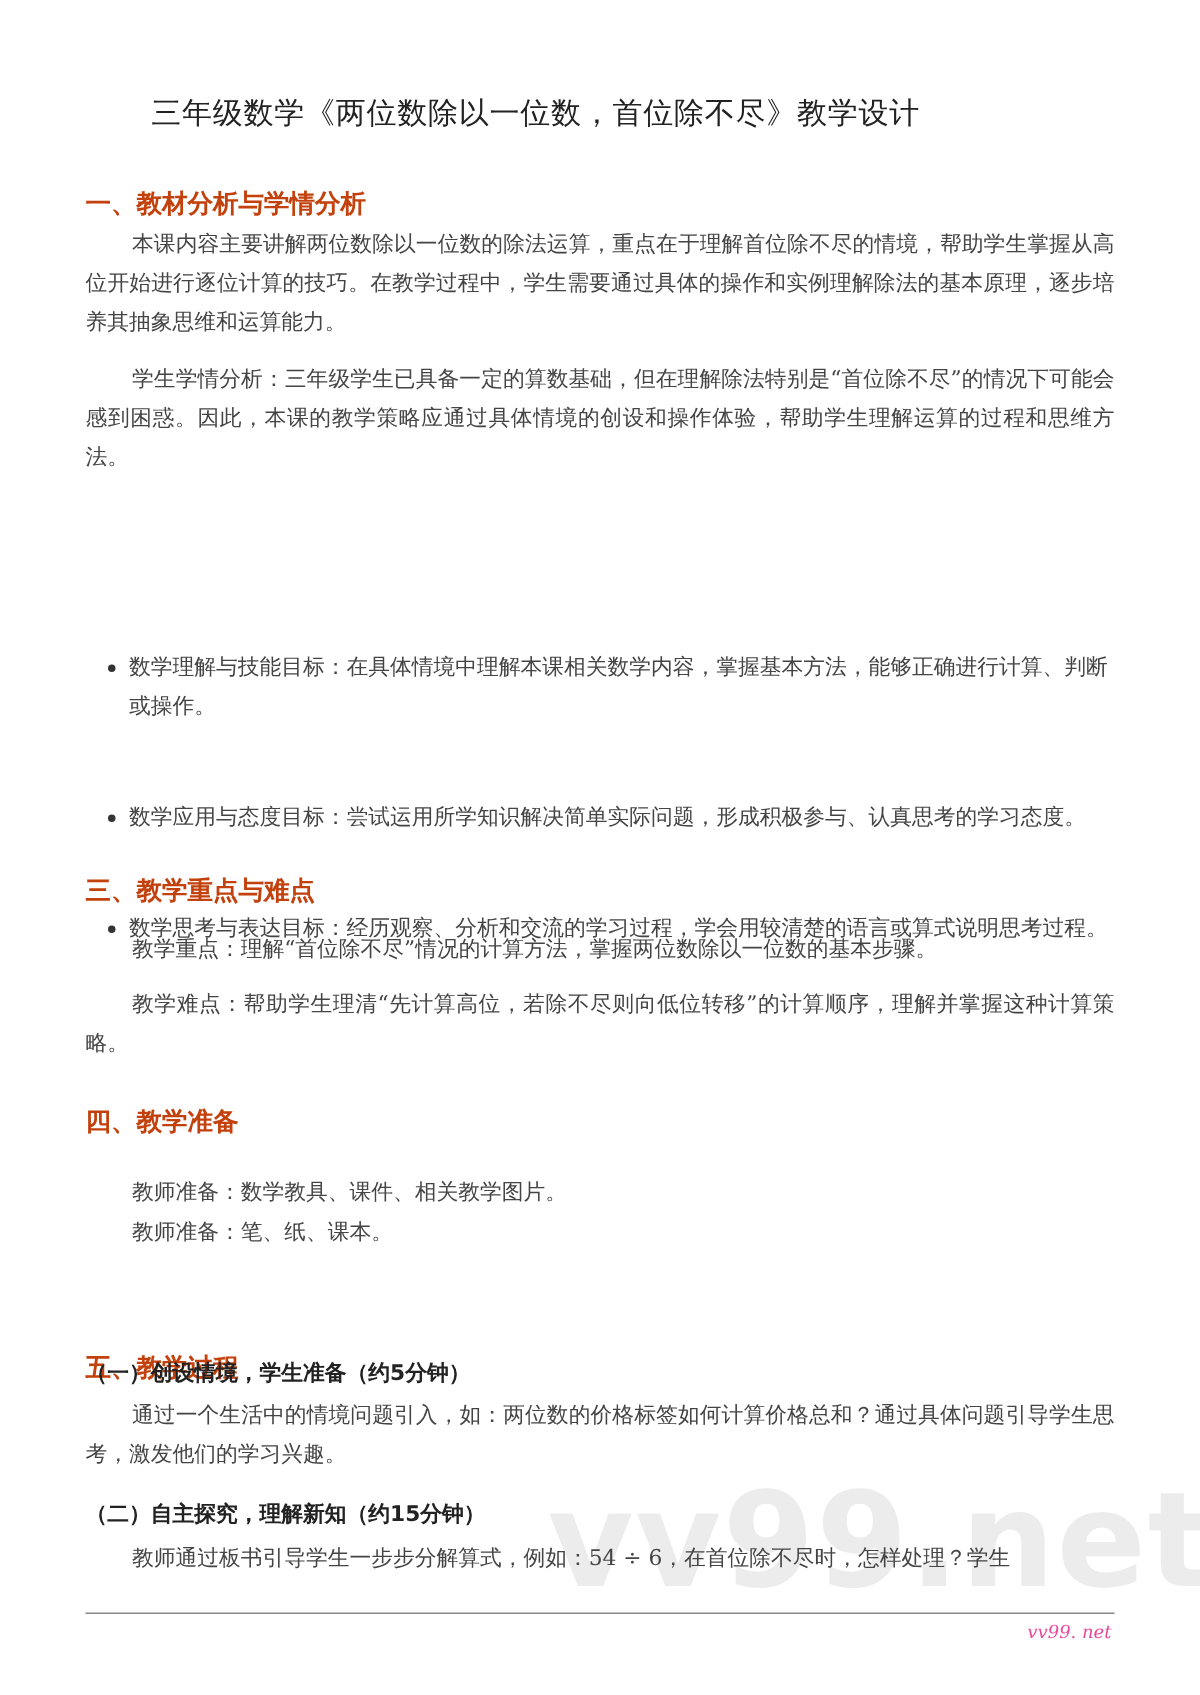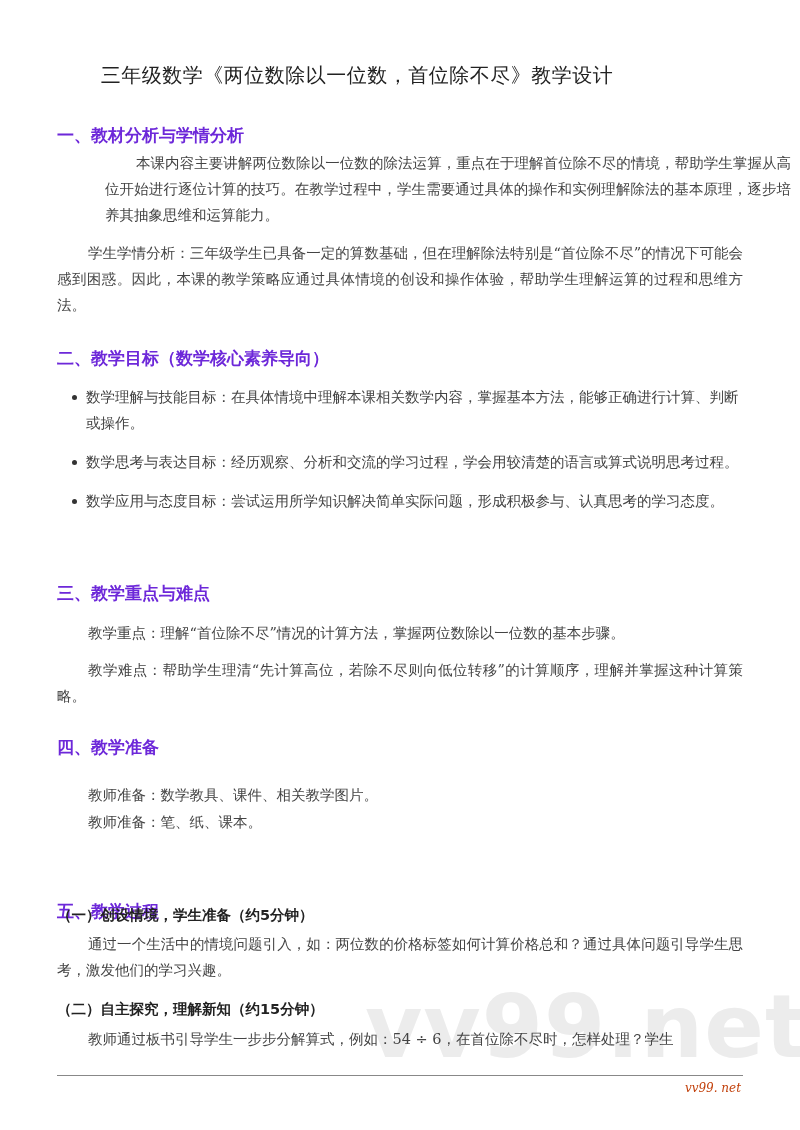--- a/index.html
+++ b/index.html
@@ -10,82 +10,82 @@
   }
   .page { position: absolute; left: 0; top: 0; width: 800px; height: 1130px; }
   .title {
     position: absolute; left: 0; top: 62px; width: 714px; text-align: center;
     font-family: "DejaVu Sans", "Liberation Sans", sans-serif;
     font-size: 20px; color: #222; letter-spacing: 0.5px;
   }
   .h1 {
     position: absolute; left: 57px;
     font-family: "DejaVu Sans", "Liberation Sans", sans-serif;
-    font-weight: bold; font-size: 17px; color: #6d28d9;
+    font-weight: bold; font-size: 17px; color: #c2410c;
   }
   .h2 {
     position: absolute; left: 57px;
     font-family: "DejaVu Sans", "Liberation Sans", sans-serif;
     font-weight: bold; font-size: 14.5px; color: #222;
   }
   .para {
     position: absolute; left: 57px; width: 686px;
     font-size: 14.5px; line-height: 26px; text-indent: 31px;
     color: #444; text-align: justify;
   }
   .bullets { position: absolute; left: 57px; width: 686px; margin: 0; padding: 0; list-style: none; }
   .bullet {
     position: relative; padding-left: 29px;
     font-size: 14.5px; line-height: 26px; color: #444;
     margin-bottom: 13px;
+    margin-top: 48px;
   }
   .bullet-dot {
     position: absolute; left: 15px; top: 11px; width: 5px; height: 5px;
     border-radius: 50%; background: #333;
   }
   .watermark {
     position: absolute; left: 365px; top: 975px;
     font-family: "DejaVu Sans", "Liberation Sans", sans-serif;
     font-weight: bold; font-size: 88px; color: #ececec; letter-spacing: 1px;
     z-index: 0; user-select: none;
   }
   .footer-rule { position: absolute; left: 57px; top: 1075px; width: 686px; height: 0; border-top: 1px solid #888; }
   .footer-text {
     position: absolute; right: 59px; top: 1081px;
     font-family: "DejaVu Serif", "Liberation Serif", serif;
-    font-style: italic; font-size: 12px; color: #c2410c; margin-left: 28px;
+    font-style: italic; font-size: 12px; color: #ec4899; margin-left: 28px;
   }
   .fg { z-index: 1; }
 </style>
 </head>
 <body>
 
 <div class="page">
 
   <div class="watermark">vv99.net</div>
 
   <div class="title fg">三年级数学《两位数除以一位数，首位除不尽》教学设计</div>
 
   <div class="h1 fg" style="top:124px;">一、教材分析与学情分析</div>
-  <div class="para fg" style="top:150px;margin-left:48px;">本课内容主要讲解两位数除以一位数的除法运算，重点在于理解首位除不尽的情境，帮助学生掌握从高位开始进行逐位计算的技巧。在教学过程中，学生需要通过具体的操作和实例理解除法的基本原理，逐步培养其抽象思维和运算能力。</div>
+  <div class="para fg" style="top:150px;">本课内容主要讲解两位数除以一位数的除法运算，重点在于理解首位除不尽的情境，帮助学生掌握从高位开始进行逐位计算的技巧。在教学过程中，学生需要通过具体的操作和实例理解除法的基本原理，逐步培养其抽象思维和运算能力。</div>
   <div class="para fg" style="top:240px;">学生学情分析：三年级学生已具备一定的算数基础，但在理解除法特别是“首位除不尽”的情况下可能会感到困惑。因此，本课的教学策略应通过具体情境的创设和操作体验，帮助学生理解运算的过程和思维方法。</div>
 
-  <div class="h1 fg" style="top:347px;">二、教学目标（数学核心素养导向）</div>
   <ul class="bullets fg" style="top:384px;">
     <li class="bullet">
       <span class="bullet-dot"></span>
       <span>数学理解与技能目标：在具体情境中理解本课相关数学内容，掌握基本方法，能够正确进行计算、判断或操作。</span>
     </li>
     <li class="bullet">
       <span class="bullet-dot"></span>
-      <span>数学思考与表达目标：经历观察、分析和交流的学习过程，学会用较清楚的语言或算式说明思考过程。</span>
+      <span>数学应用与态度目标：尝试运用所学知识解决简单实际问题，形成积极参与、认真思考的学习态度。</span>
     </li>
     <li class="bullet">
       <span class="bullet-dot"></span>
-      <span>数学应用与态度目标：尝试运用所学知识解决简单实际问题，形成积极参与、认真思考的学习态度。</span>
+      <span>数学思考与表达目标：经历观察、分析和交流的学习过程，学会用较清楚的语言或算式说明思考过程。</span>
     </li>
   </ul>
 
   <div class="h1 fg" style="top:582px;">三、教学重点与难点</div>
   <div class="para fg" style="top:620px;">教学重点：理解“首位除不尽”情况的计算方法，掌握两位数除以一位数的基本步骤。</div>
   <div class="para fg" style="top:657px;">教学难点：帮助学生理清“先计算高位，若除不尽则向低位转移”的计算顺序，理解并掌握这种计算策略。</div>
 
   <div class="h1 fg" style="top:736px;">四、教学准备</div>
   <div class="para fg" style="top:771px;margin-top:11px;">教师准备：数学教具、课件、相关教学图片。</div>
   <div class="para fg" style="top:809px;">教师准备：笔、纸、课本。</div>

